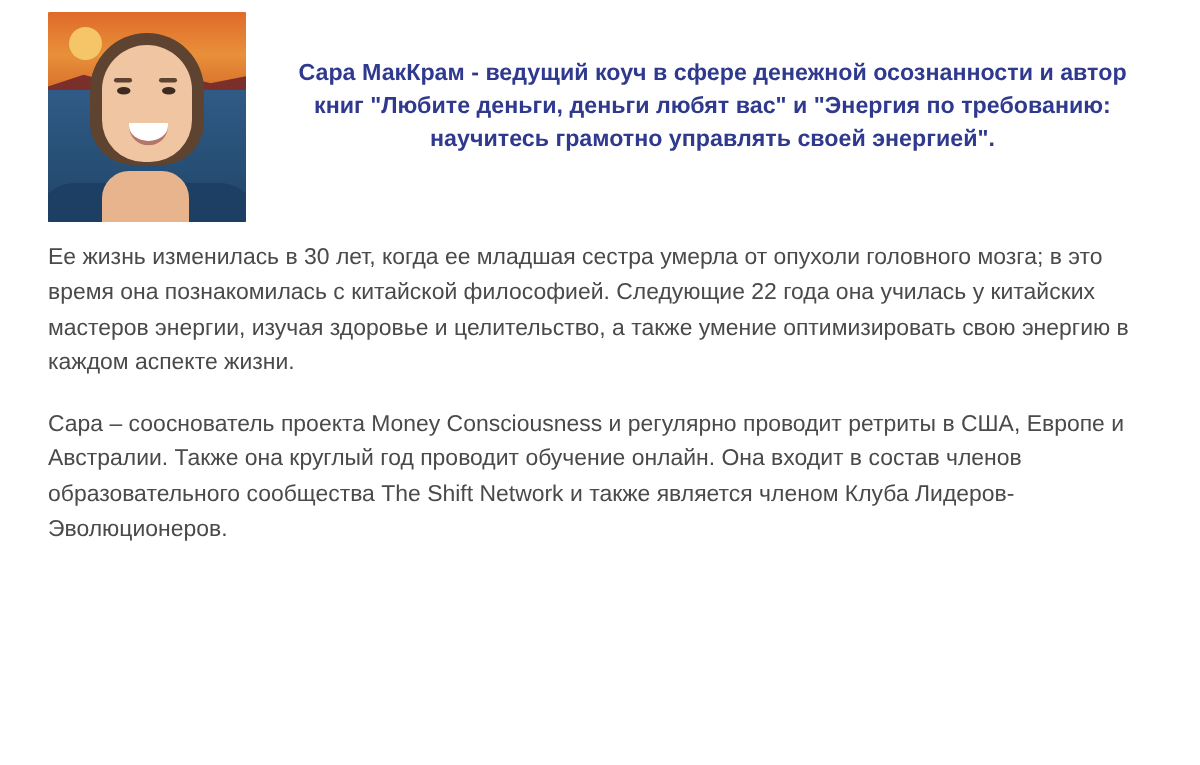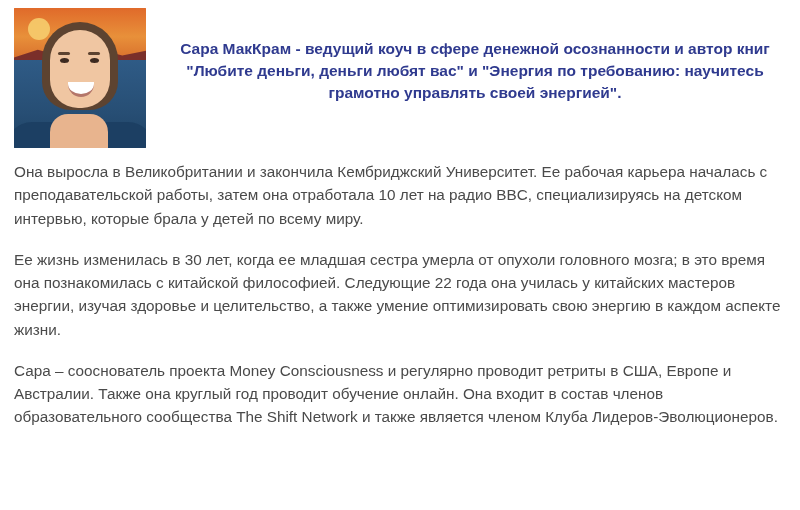--- a/index.html
+++ b/index.html
@@ -12,21 +12,21 @@
     background: #ffffff;
     font-family: "Liberation Sans", sans-serif;
     color: #3b3b3b;
     overflow: hidden;
   }
   .page {
     position: relative;
     width: 800px;
     height: 510px;
     box-sizing: border-box;
-    padding: 0 14px;
+    padding: 0 32px;
   }
   .header-block {
     display: flex;
     align-items: flex-start;
     padding-top: 8px;
     height: 150px;
     box-sizing: border-box;
   }
   .portrait {
     width: 132px;
@@ -161,18 +161,17 @@
       <div class="eye left"></div>
       <div class="eye right"></div>
       <div class="mouth"></div>
     </div>
 
     <div class="headline">Сара МакКрам - ведущий коуч в сфере денежной осознанности и автор книг "Любите деньги, деньги любят вас" и "Энергия по требованию: научитесь грамотно управлять своей энергией".</div>
 
   </div>
 
   <div class="body-text">
-    <p>Она выросла в Великобритании и закончила Кембриджский Университет. Ее рабочая карьера началась с преподавательской работы, затем она отработала 10 лет на радио BBC, специализируясь на детском интервью, которые брала у детей по всему миру.</p>
     <p>Ее жизнь изменилась в 30 лет, когда ее младшая сестра умерла от опухоли головного мозга; в это время она познакомилась с китайской философией. Следующие 22 года она училась у китайских мастеров энергии, изучая здоровье и целительство, а также умение оптимизировать свою энергию в каждом аспекте жизни.</p>
     <p>Сара – сооснователь  проекта Money Consciousness и регулярно проводит ретриты в США, Европе и Австралии. Также она круглый год проводит обучение онлайн. Она входит в состав членов образовательного сообщества The Shift Network и также является членом Клуба Лидеров-Эволюционеров.</p>
   </div>
 
 </div>
 
 </body></html>

